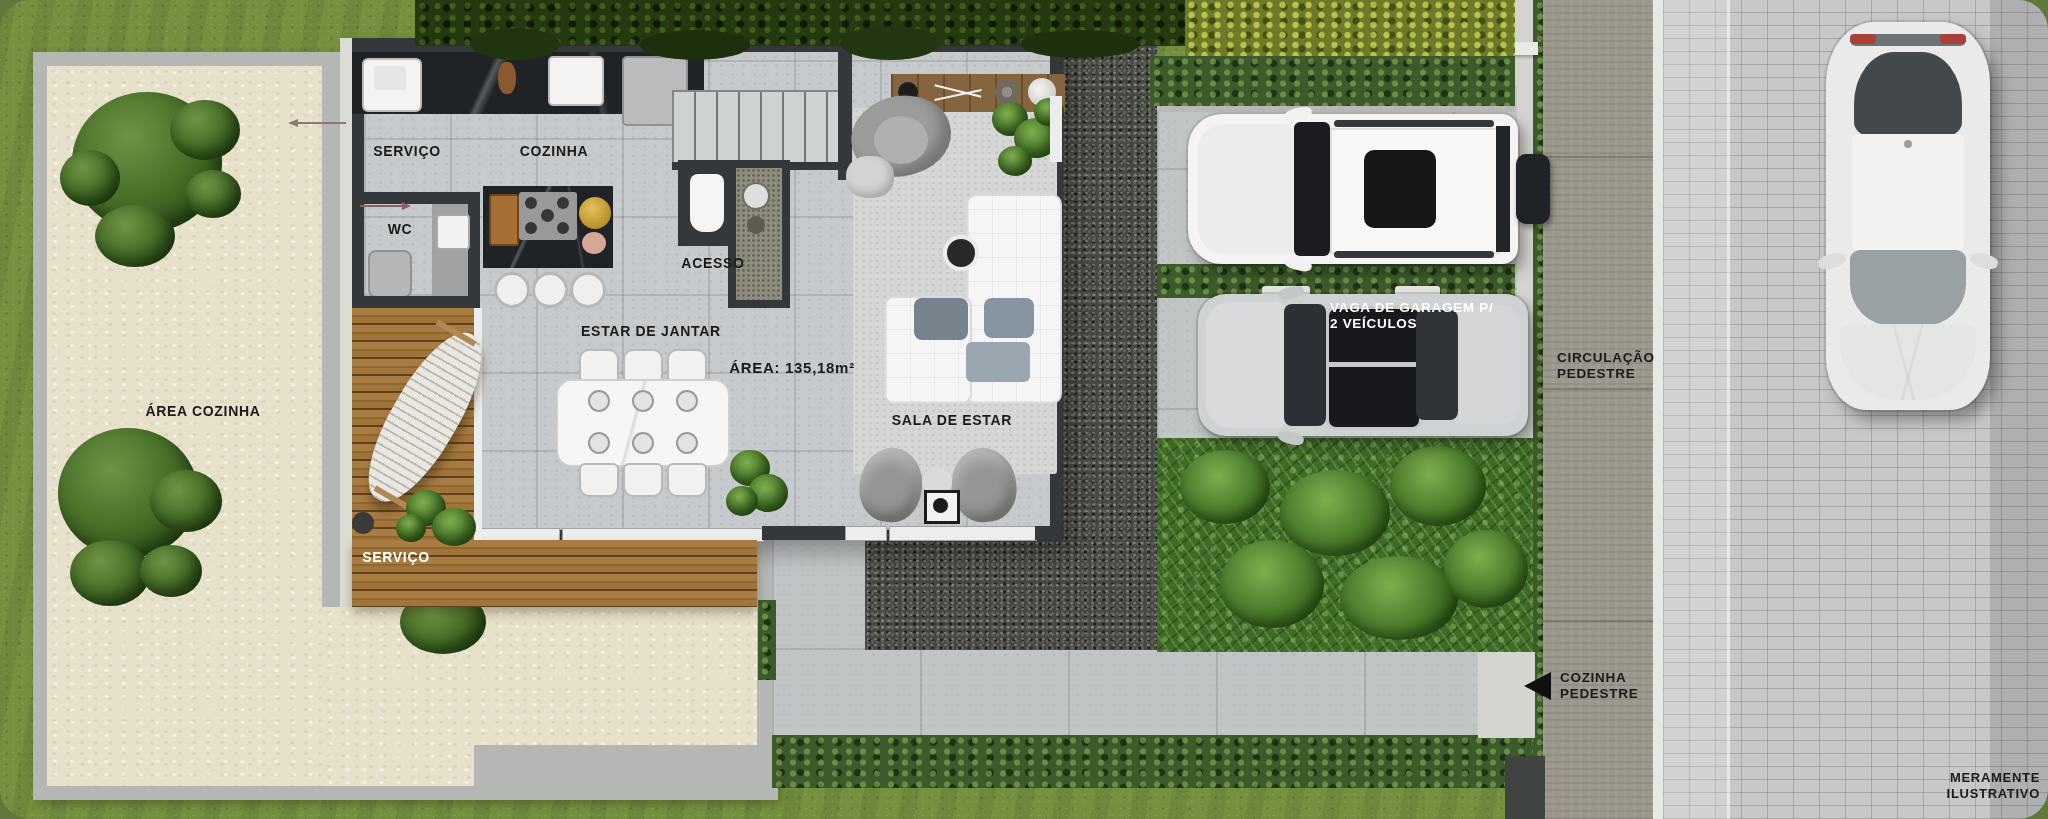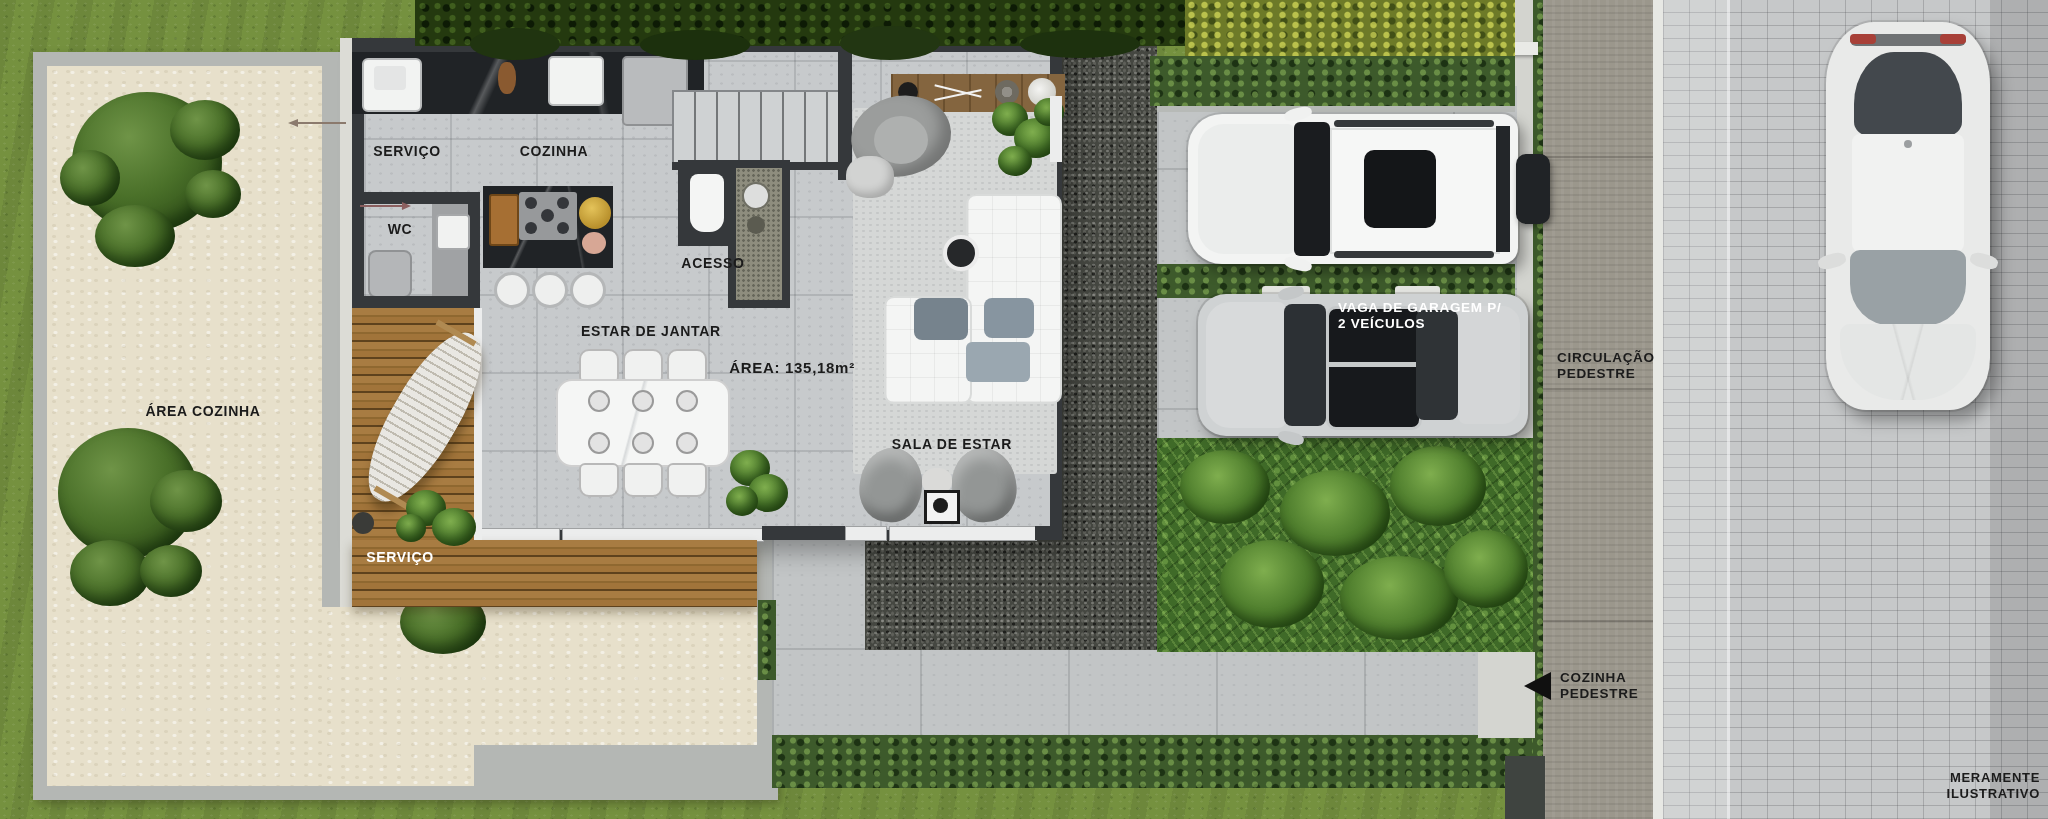--- a/index.html
+++ b/index.html
@@ -1,17 +1,17 @@
 <!DOCTYPE html>
 <html><head>
 <meta charset="utf-8">
 <style>
   html,body{margin:0;padding:0;background:#60783c;}
   #canvas{position:relative;width:2048px;height:819px;overflow:hidden;
-          font-family:"Liberation Sans",sans-serif;}
+          font-family:"Liberation Sans",sans-serif;border-radius:30px;}
   .abs{position:absolute;}
   
   .grass{background-color:#75913f;
     background-image:
       radial-gradient(rgba(255,255,255,.07) 1px,transparent 1.6px),
       radial-gradient(rgba(20,40,5,.18) 1px,transparent 1.8px),
       repeating-linear-gradient(100deg,rgba(0,0,0,.07) 0 16px,transparent 16px 38px);
     background-size:9px 7px,13px 11px,auto;}
   .sand{background-color:#e7e0cb;
     background-image:
@@ -77,21 +77,21 @@
     background-size:7px 6px;border-radius:3px;}
   .blob{border-radius:50%;
     background:radial-gradient(circle at 38% 32%,#6f9447,#4a7029 45%,#2f4f18 78%,#24400f 95%);
     box-shadow:inset -6px -8px 14px rgba(0,20,0,.45);}
   .palmblob{border-radius:50%;
     background:radial-gradient(circle at 42% 35%,#7fae4e,#4d7c2c 50%,#2d5415 85%);
     box-shadow:inset -5px -7px 12px rgba(0,20,0,.4);}
   
   .lbl{position:absolute;font-weight:700;font-size:14px;letter-spacing:.7px;
        color:#1b1b1b;white-space:nowrap;transform:translate(-50%,-50%);}
-  .lbl.wt{color:#ffffff;padding-left:8px;}
+  .lbl.wt{color:#ffffff;}
   .lbl.tl{transform:none;}
   .lbl .ln{display:block;}
   .small{font-size:13.5px;line-height:16px;}
 </style>
 </head>
 <body>
 
 <div id="canvas">
 
   <div class="abs grass" style="left:0;top:0;width:2048px;height:819px;"></div>
@@ -323,21 +323,21 @@
 
   <div class="abs" style="left:1478px;top:652px;width:57px;height:86px;background:#d4d5d0;"></div>
   <div class="abs" style="left:1524px;top:672px;width:0;height:0;border-top:14px solid transparent;border-bottom:14px solid transparent;border-right:27px solid #101010;"></div>
 
   <div class="lbl" style="left:407px;top:151px;"><span>SERVIÇO</span></div>
   <div class="lbl" style="left:554px;top:151px;"><span>COZINHA</span></div>
   <div class="lbl" style="left:400px;top:229px;"><span>WC</span></div>
   <div class="lbl" style="left:713px;top:263px;"><span>ACESSO</span></div>
   <div class="lbl" style="left:651px;top:331px;"><span>ESTAR DE JANTAR</span></div>
   <div class="lbl" style="left:792px;top:367px;font-size:15px;"><span>ÁREA: 135,18m²</span></div>
-  <div class="lbl" style="left:952px;top:420px;margin-top:24px;"><span>SALA DE ESTAR</span></div>
+  <div class="lbl" style="left:952px;top:420px;"><span>SALA DE ESTAR</span></div>
   <div class="lbl" style="left:203px;top:411px;"><span>ÁREA COZINHA</span></div>
   <div class="lbl wt" style="left:396px;top:557px;"><span>SERVIÇO</span></div>
   <div class="lbl wt tl small" style="left:1330px;top:300px;">
     <span class="ln">VAGA DE GARAGEM P/</span>
       <span class="ln">2 VEÍCULOS</span>
   </div>
   <div class="lbl tl small" style="left:1557px;top:350px;">
     <span class="ln">CIRCULAÇÃO</span>
       <span class="ln">PEDESTRE</span>
   </div>

